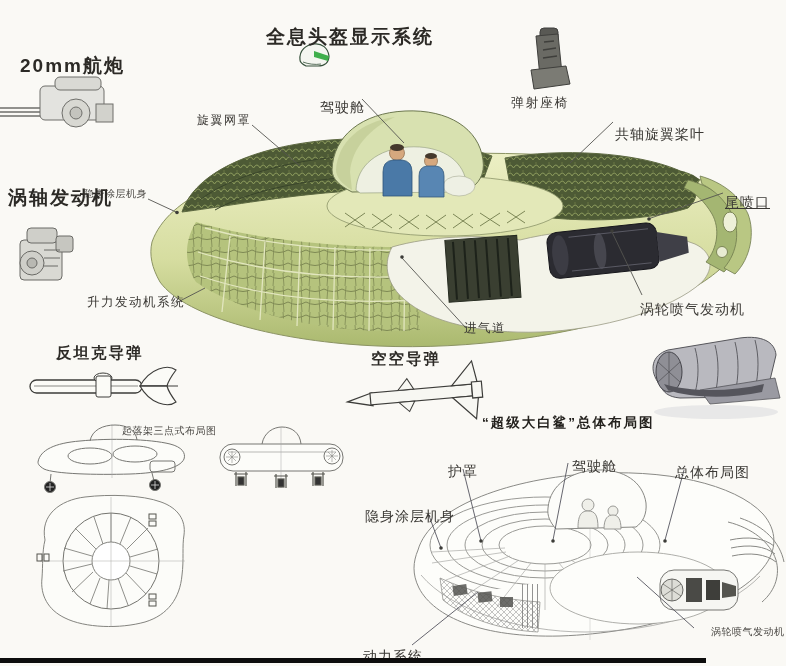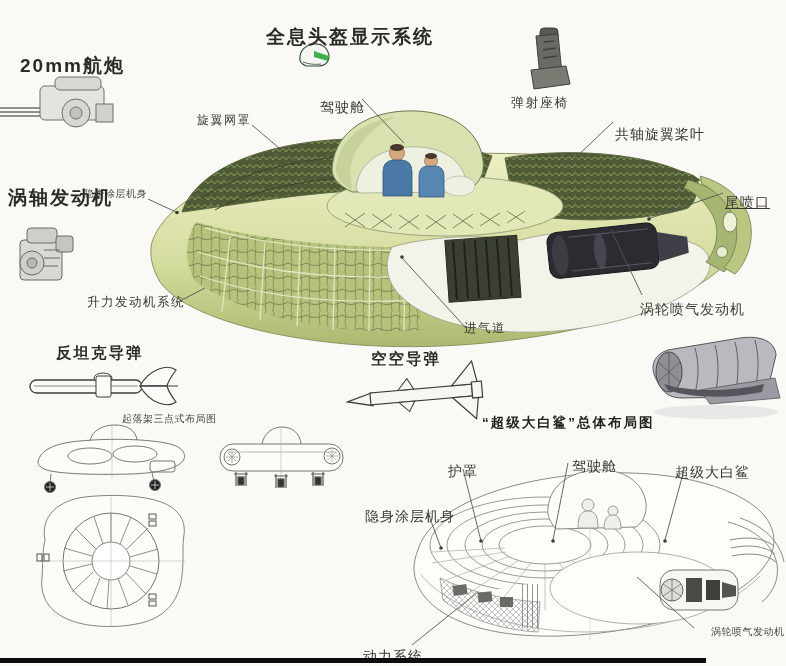--- a/index.html
+++ b/index.html
@@ -331,23 +331,23 @@
 <div class="lbl small" style="left:615px;top:115px;">共轴旋翼桨叶</div>
 <div class="lbl small" style="left:725px;top:183px;text-decoration:underline;">尾喷口</div>
 <div class="lbl tiny" style="left:84px;top:188px;">隐身涂层机身</div>
 <div class="lbl big" style="left:8px;top:188px;">涡轴发动机</div>
 <div class="lbl med" style="left:87px;top:296px;font-size:12.5px;">升力发动机系统</div>
 <div class="lbl med" style="left:464px;top:322px;font-size:12.5px;">进气道</div>
 <div class="lbl small" style="left:640px;top:290px;">涡轮喷气发动机</div>
 <div class="lbl big" style="left:56px;top:344px;font-size:15.5px;">反坦克导弹</div>
 <div class="lbl big" style="left:371px;top:350px;font-size:15.5px;">空空导弹</div>
 
-<div class="lbl tiny" style="left:122px;top:413px;">起落架三点式布局图</div>
+<div class="lbl tiny" style="left:122px;top:425px;">起落架三点式布局图</div>
 <div class="lbl title-b" style="left:482px;top:416px;">“超级大白鲨”总体布局图</div>
 <div class="lbl small" style="left:448px;top:452px;">护罩</div>
 <div class="lbl small" style="left:572px;top:447px;">驾驶舱</div>
-<div class="lbl small" style="left:675px;top:453px;">超级大白鲨</div>
+<div class="lbl small" style="left:675px;top:453px;">总体布局图</div>
 <div class="lbl small" style="left:365px;top:497px;">隐身涂层机身</div>
 <div class="lbl small" style="left:363px;top:637px;">动力系统</div>
 <div class="lbl tiny" style="left:711px;top:626px;">涡轮喷气发动机</div>
 
 <div class="bottom-bar"></div>
 </div>
 
 </body></html>

